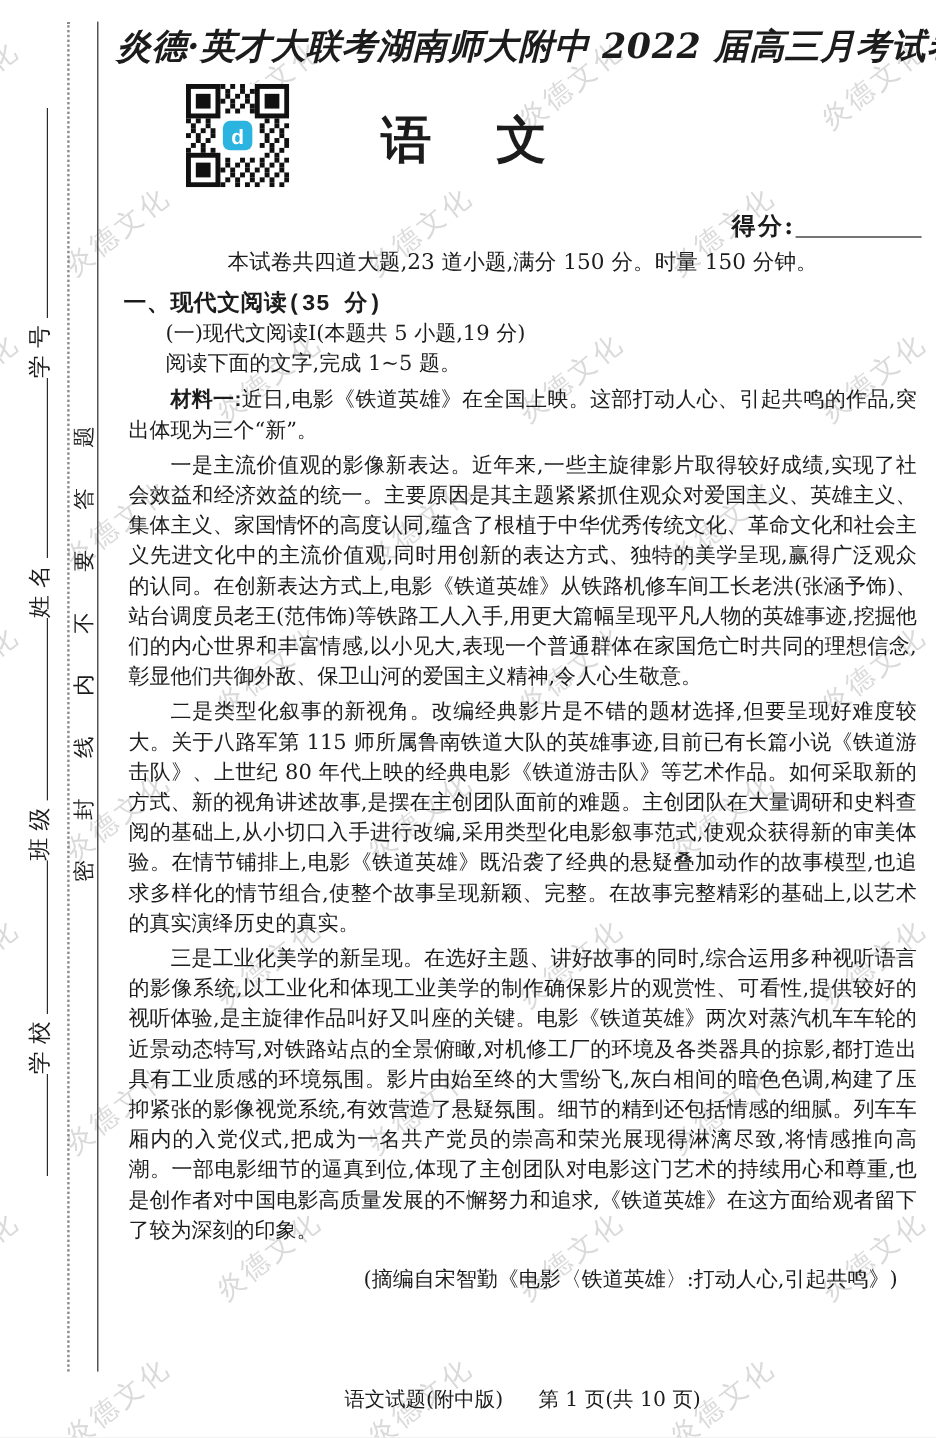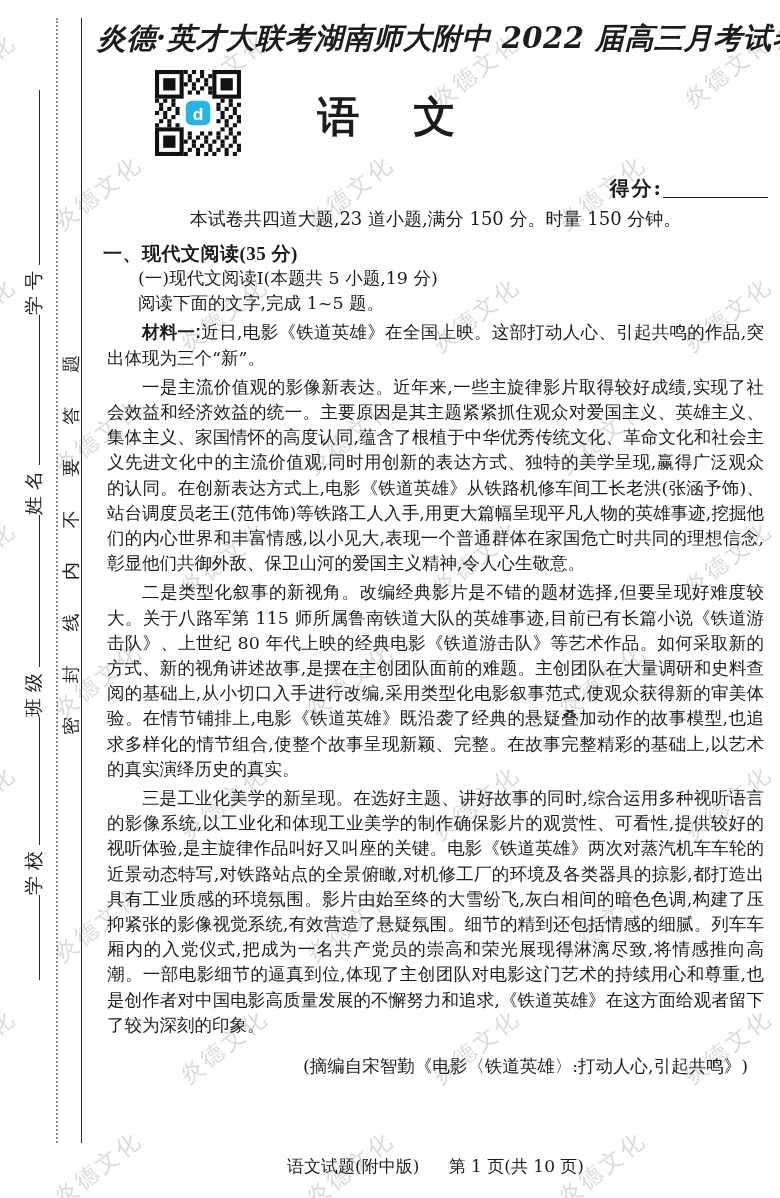--- a/index.html
+++ b/index.html
@@ -43,21 +43,21 @@
   .subject{
     margin-top:36px;text-align:center;font-size:42px;font-weight:bold;
     line-height:1.1;letter-spacing:6px;transform:translateX(-46px);
   }
   .score-row{margin-top:16px;text-align:right;font-size:20px;height:28px;}
   .score-row b{letter-spacing:2px;text-align:center;}
   .score-blank{display:inline-block;width:105px;border-bottom:1.5px solid #1c1c1c;height:20px;vertical-align:-3px;}
   .intro{margin:4px 0 0 0;text-align:center;font-size:18px;line-height:24px;}
   .sec-head{
     margin:10px 0 0 0;font-size:19px;line-height:25.2px;font-weight:bold;
-    font-family:Liberation Serif, serif;letter-spacing:0.5px;
+    font-family:Liberation Mono, monospace;letter-spacing:0.5px;
   }
   .sub-head,.instr{margin:0;font-size:17.5px;line-height:25.2px;text-indent:2em;}
   .paras p{
     margin:4px;font-size:17.5px;line-height:25.2px;text-indent:2em;
     text-align:justify;text-justify:inter-ideograph;
   }
   .mat-label{font-family:"Liberation Sans","DejaVu Sans",sans-serif;font-weight:bold;}
   .attribution{margin:16px;font-size:17.5px;line-height:25.2px;text-align:right;padding-right:4px;}
   .footer{
     position:absolute;left:103px;width:665px;top:1155px;text-align:center;

